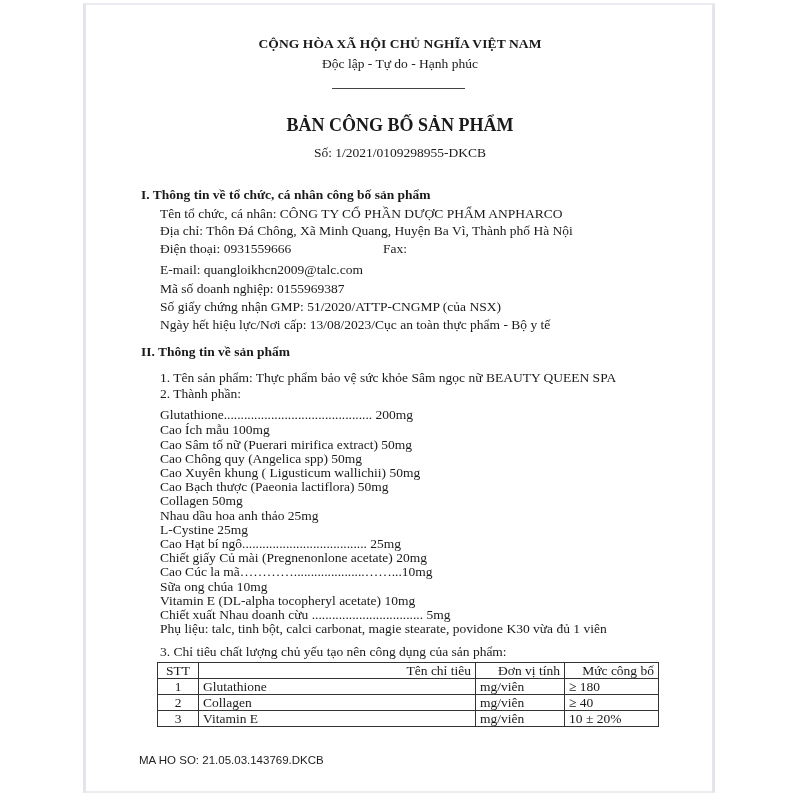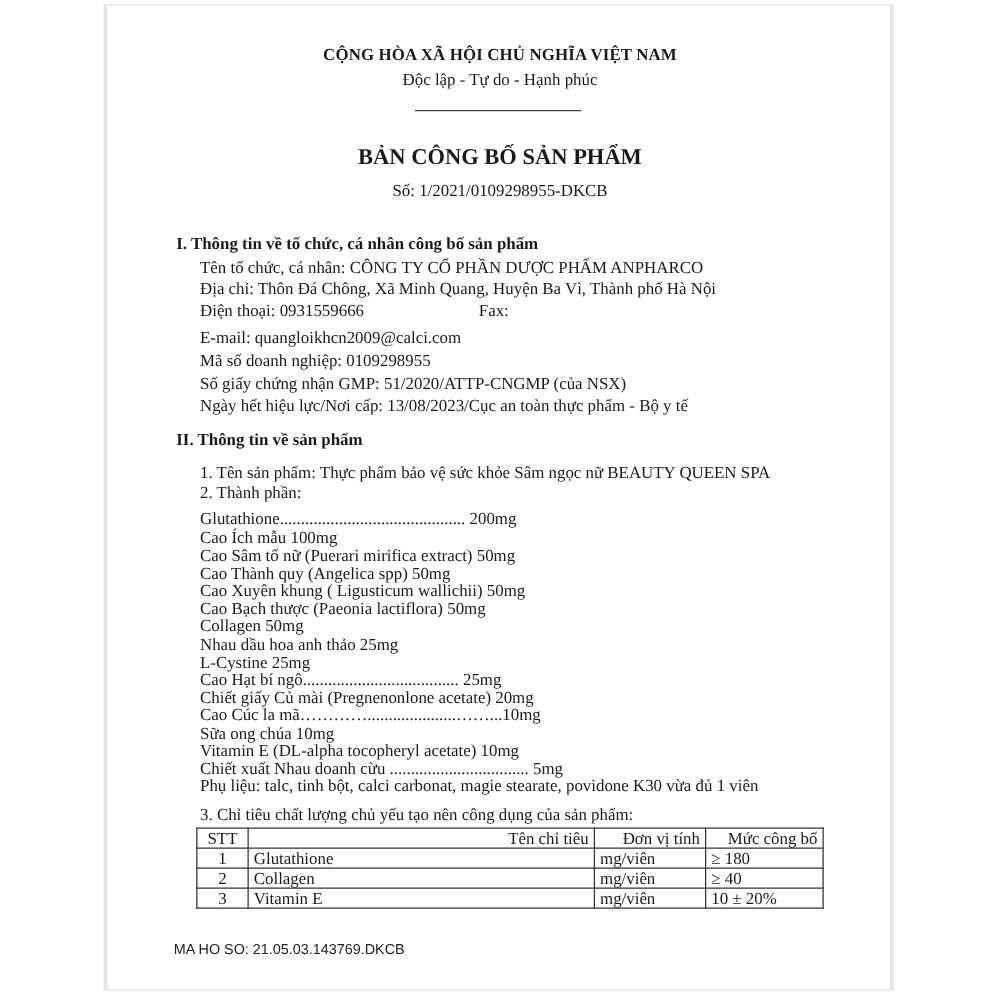--- a/index.html
+++ b/index.html
@@ -48,33 +48,33 @@
 <div class="abs center motto">Độc lập - Tự do - Hạnh phúc</div>
 <div class="rule"></div>
 <div class="abs center title">BẢN CÔNG BỐ SẢN PHẨM</div>
 <div class="abs center docno">Số: 1/2021/0109298955-DKCB</div>
 
 <div class="abs sec" style="top:187px">I. Thông tin về tổ chức, cá nhân công bố sản phẩm</div>
 <div class="abs line" style="top:206px">Tên tổ chức, cá nhân: CÔNG TY CỔ PHẦN DƯỢC PHẨM ANPHARCO</div>
 <div class="abs line" style="top:223px">Địa chỉ: Thôn Đá Chông, Xã Minh Quang, Huyện Ba Vì, Thành phố Hà Nội</div>
 <div class="abs line" style="top:241px">Điện thoại: 0931559666</div>
 <div class="abs" style="left:383px; top:241px; font-size:13.5px">Fax:</div>
-<div class="abs line" style="top:262px">E-mail: quangloikhcn2009@calci.com</div>
-<div class="abs line" style="top:281px">Mã số doanh nghiệp: 0109298955</div>
+<div class="abs line" style="top:262px">E-mail: quangloikhcn2009@talc.com</div>
+<div class="abs line" style="top:281px">Mã số doanh nghiệp: 0155969387</div>
 <div class="abs line" style="top:299px">Số giấy chứng nhận GMP: 51/2020/ATTP-CNGMP (của NSX)</div>
 <div class="abs line" style="top:317px">Ngày hết hiệu lực/Nơi cấp: 13/08/2023/Cục an toàn thực phẩm - Bộ y tế</div>
 
 <div class="abs sec" style="top:344px">II. Thông tin về sản phẩm</div>
 <div class="abs line" style="top:370px">1. Tên sản phẩm: Thực phẩm bảo vệ sức khỏe  Sâm ngọc nữ BEAUTY QUEEN SPA</div>
 <div class="abs line" style="top:386px">2. Thành phần:</div>
 
 <div class="abs ing" style="top:408px">Glutathione............................................ 200mg</div>
 <div class="abs ing" style="top:423px">Cao Ích mẫu 100mg</div>
 <div class="abs ing" style="top:438px">Cao Sâm tố nữ (Puerari mirifica extract) 50mg</div>
-<div class="abs ing" style="top:452px">Cao Thành quy (Angelica spp) 50mg</div>
+<div class="abs ing" style="top:452px">Cao Chông quy (Angelica spp) 50mg</div>
 <div class="abs ing" style="top:466px">Cao Xuyên khung ( Ligusticum wallichii) 50mg</div>
 <div class="abs ing" style="top:480px">Cao Bạch thược (Paeonia lactiflora) 50mg</div>
 <div class="abs ing" style="top:494px">Collagen 50mg</div>
 <div class="abs ing" style="top:509px">Nhau dầu hoa anh thảo 25mg</div>
 <div class="abs ing" style="top:523px">L-Cystine 25mg</div>
 <div class="abs ing" style="top:537px">Cao Hạt bí ngô..................................... 25mg</div>
 <div class="abs ing" style="top:551px">Chiết giấy Củ mài (Pregnenonlone acetate) 20mg</div>
 <div class="abs ing" style="top:565px">Cao Cúc la mã………….....................……...10mg</div>
 <div class="abs ing" style="top:580px">Sữa ong chúa 10mg</div>
 <div class="abs ing" style="top:594px">Vitamin E (DL-alpha tocopheryl acetate) 10mg</div>

